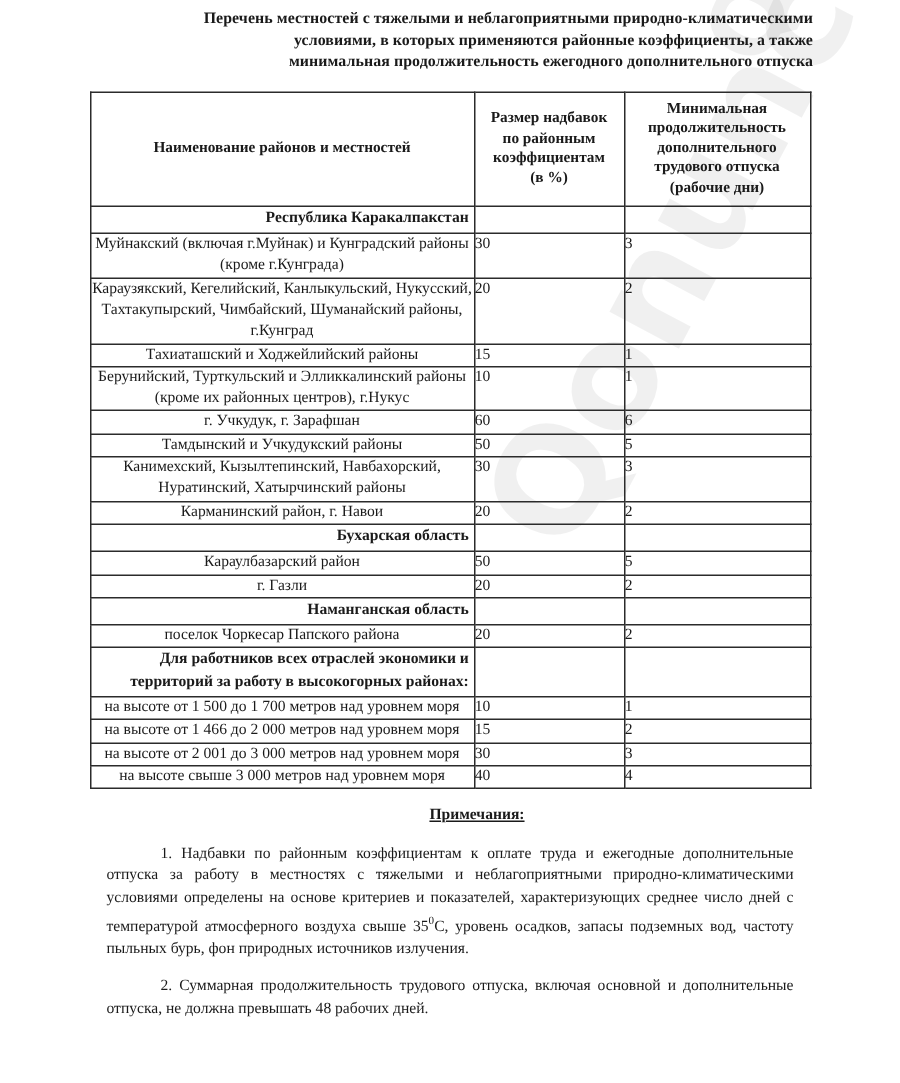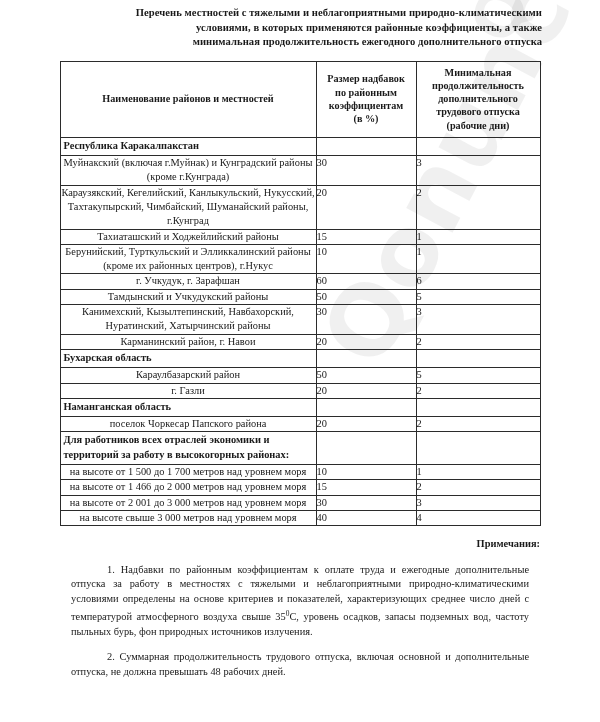--- a/index.html
+++ b/index.html
@@ -107,38 +107,39 @@
   td.num {
     font-size: 10.4px;
     line-height: 14.3px;
     text-align: left;
     padding: 1px 2px 2px 2px;
   }
   tr.section td.section-head {
     font-weight: bold;
     font-size: 10.4px;
     line-height: 14.3px;
-    text-align: left;
+    text-align: right;
     padding: 1px 3px 2px 3px;
   }
   tr.section td.blank { }
 
   
   .notes {
     width: 480px;
     margin: 11px auto 0 auto;
     font-size: 10.4px;
     line-height: 14.6px;
     text-align: justify;
   }
   .notes-title {
     font-weight: bold;
     text-indent: 36px;
-    text-align: right;
+    text-align: center;
     margin-bottom: 0;
+    text-decoration: underline;
   }
   .notes p.body {
     margin: 11px;
     text-indent: 36px;
     text-align: justify;
   }
   .notes p.body.second {
     margin-top: 0;
   }
   .sup { font-size: 7.4px; vertical-align: super; }

